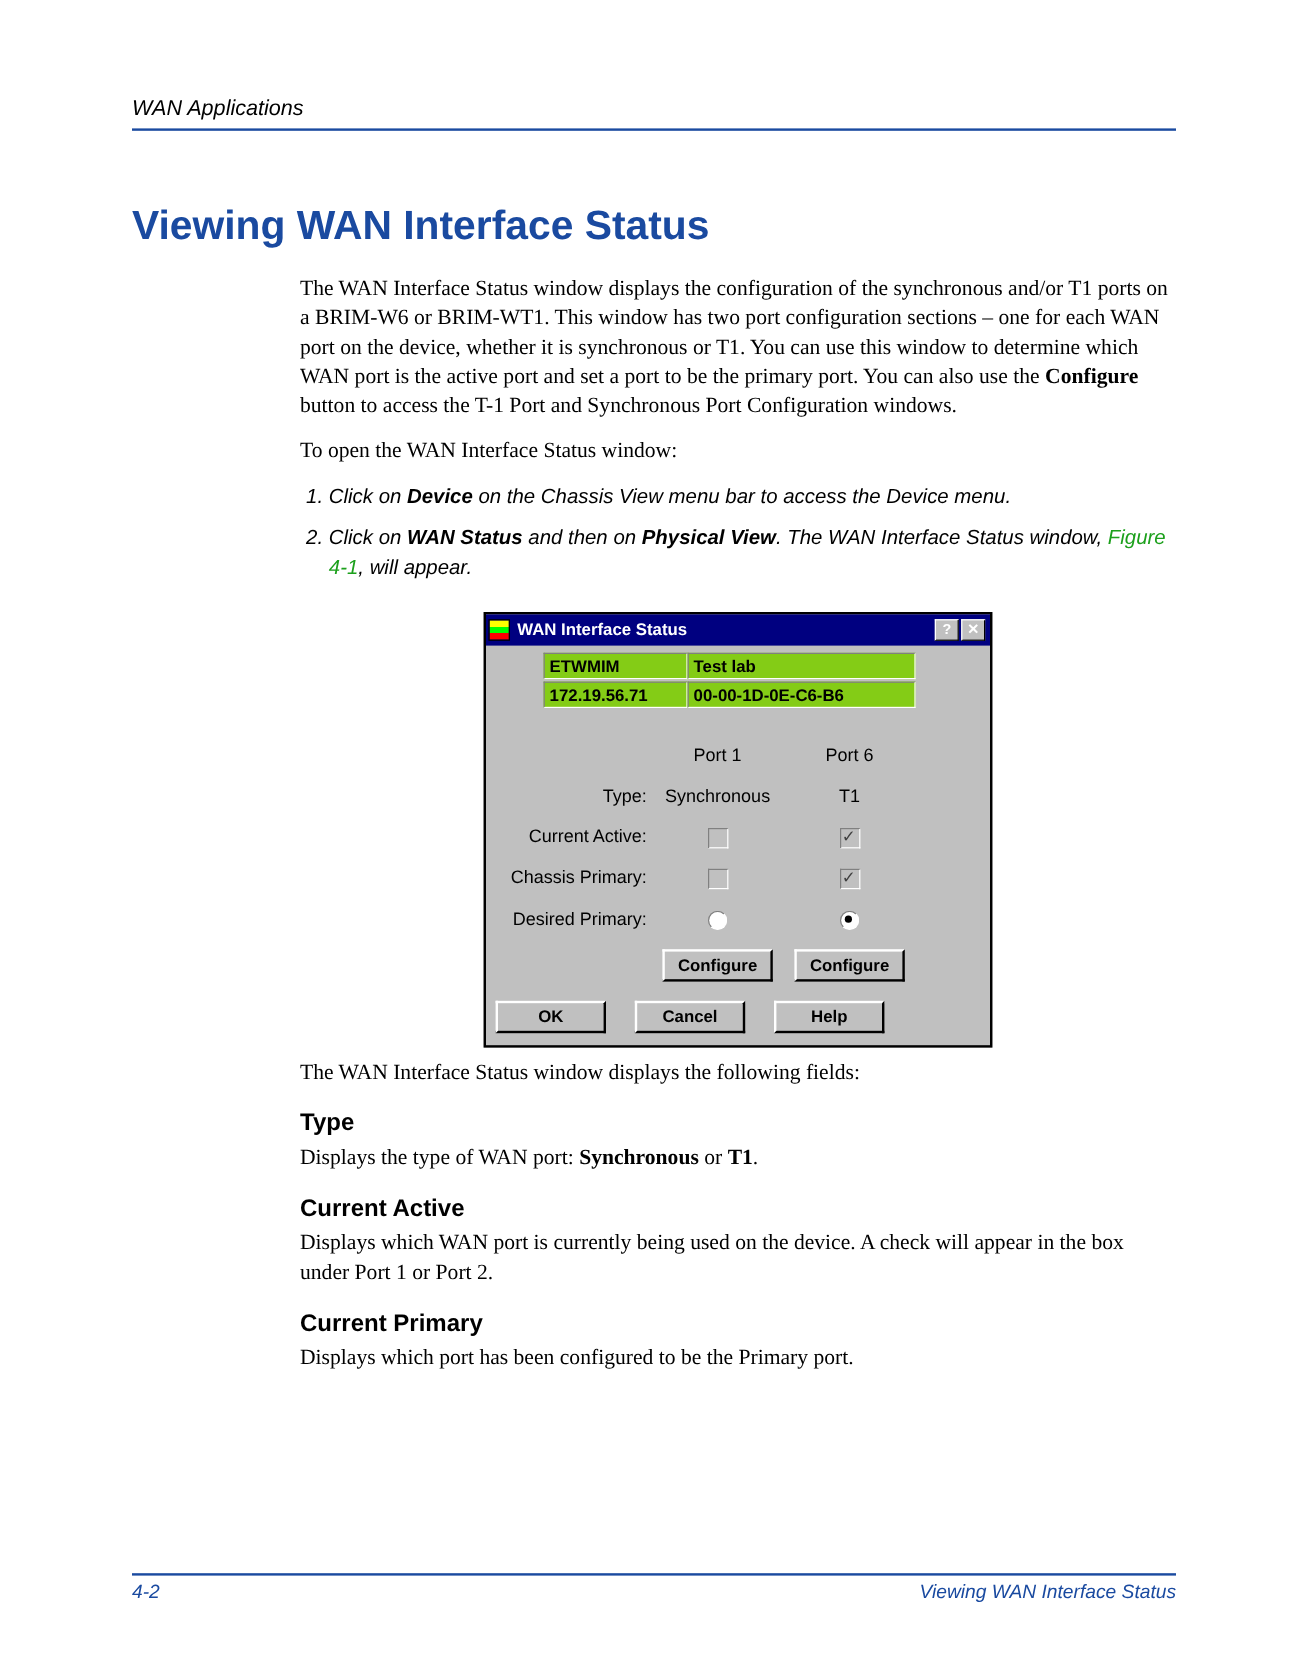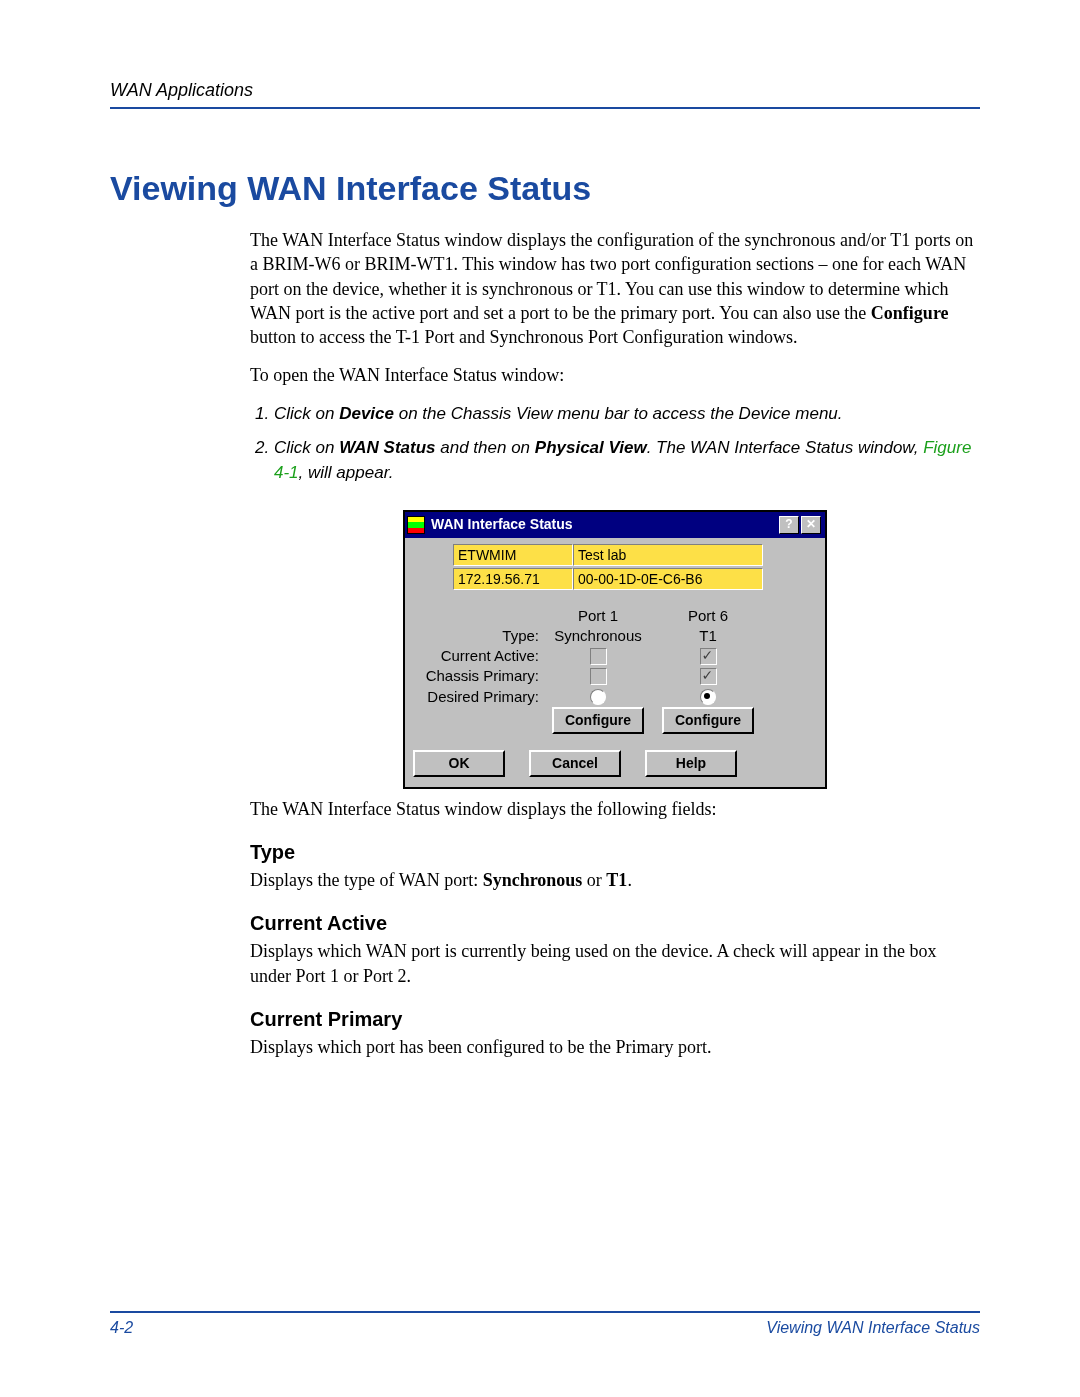--- a/index.html
+++ b/index.html
@@ -82,32 +82,33 @@
     margin-left: 2px;
     font-family: Arial, sans-serif;
     font-size: 12px;
     font-weight: bold;
     text-align: center;
     line-height: 14px;
   }
   .win-body { padding: 6px 8px 10px 8px; }
   .info-row { display:flex; margin-bottom:2px; }
   .info-row .cell {
-    background:#fde047; border:1px solid #808080;
+    background:#84cc16; border:1px solid #808080;
     border-right-color:#fff; border-bottom-color:#fff;
     padding: 1px 4px; height:18px; box-sizing:content-box;
     font-size:14px;
+    font-weight:bold;
   }
   .cell.small { width: 110px; margin-left:40px; }
   .cell.large { width: 180px; }
   .grid {
-    margin-top: 16px;
+    margin-top: 30px;
     display: grid;
     grid-template-columns: 130px 110px 110px;
-    row-gap: 0;
+    row-gap: 14px;
     align-items: center;
     justify-items: center;
     font-size: 15px;
   }
   .grid .lbl { justify-self: end; text-align: left; padding-right: 4px; }
   .chk {
     width:15px; height:15px; border:1px solid #808080;
     border-right-color:#fff; border-bottom-color:#fff;
     background:#fff; display:inline-block; position:relative;
   }

